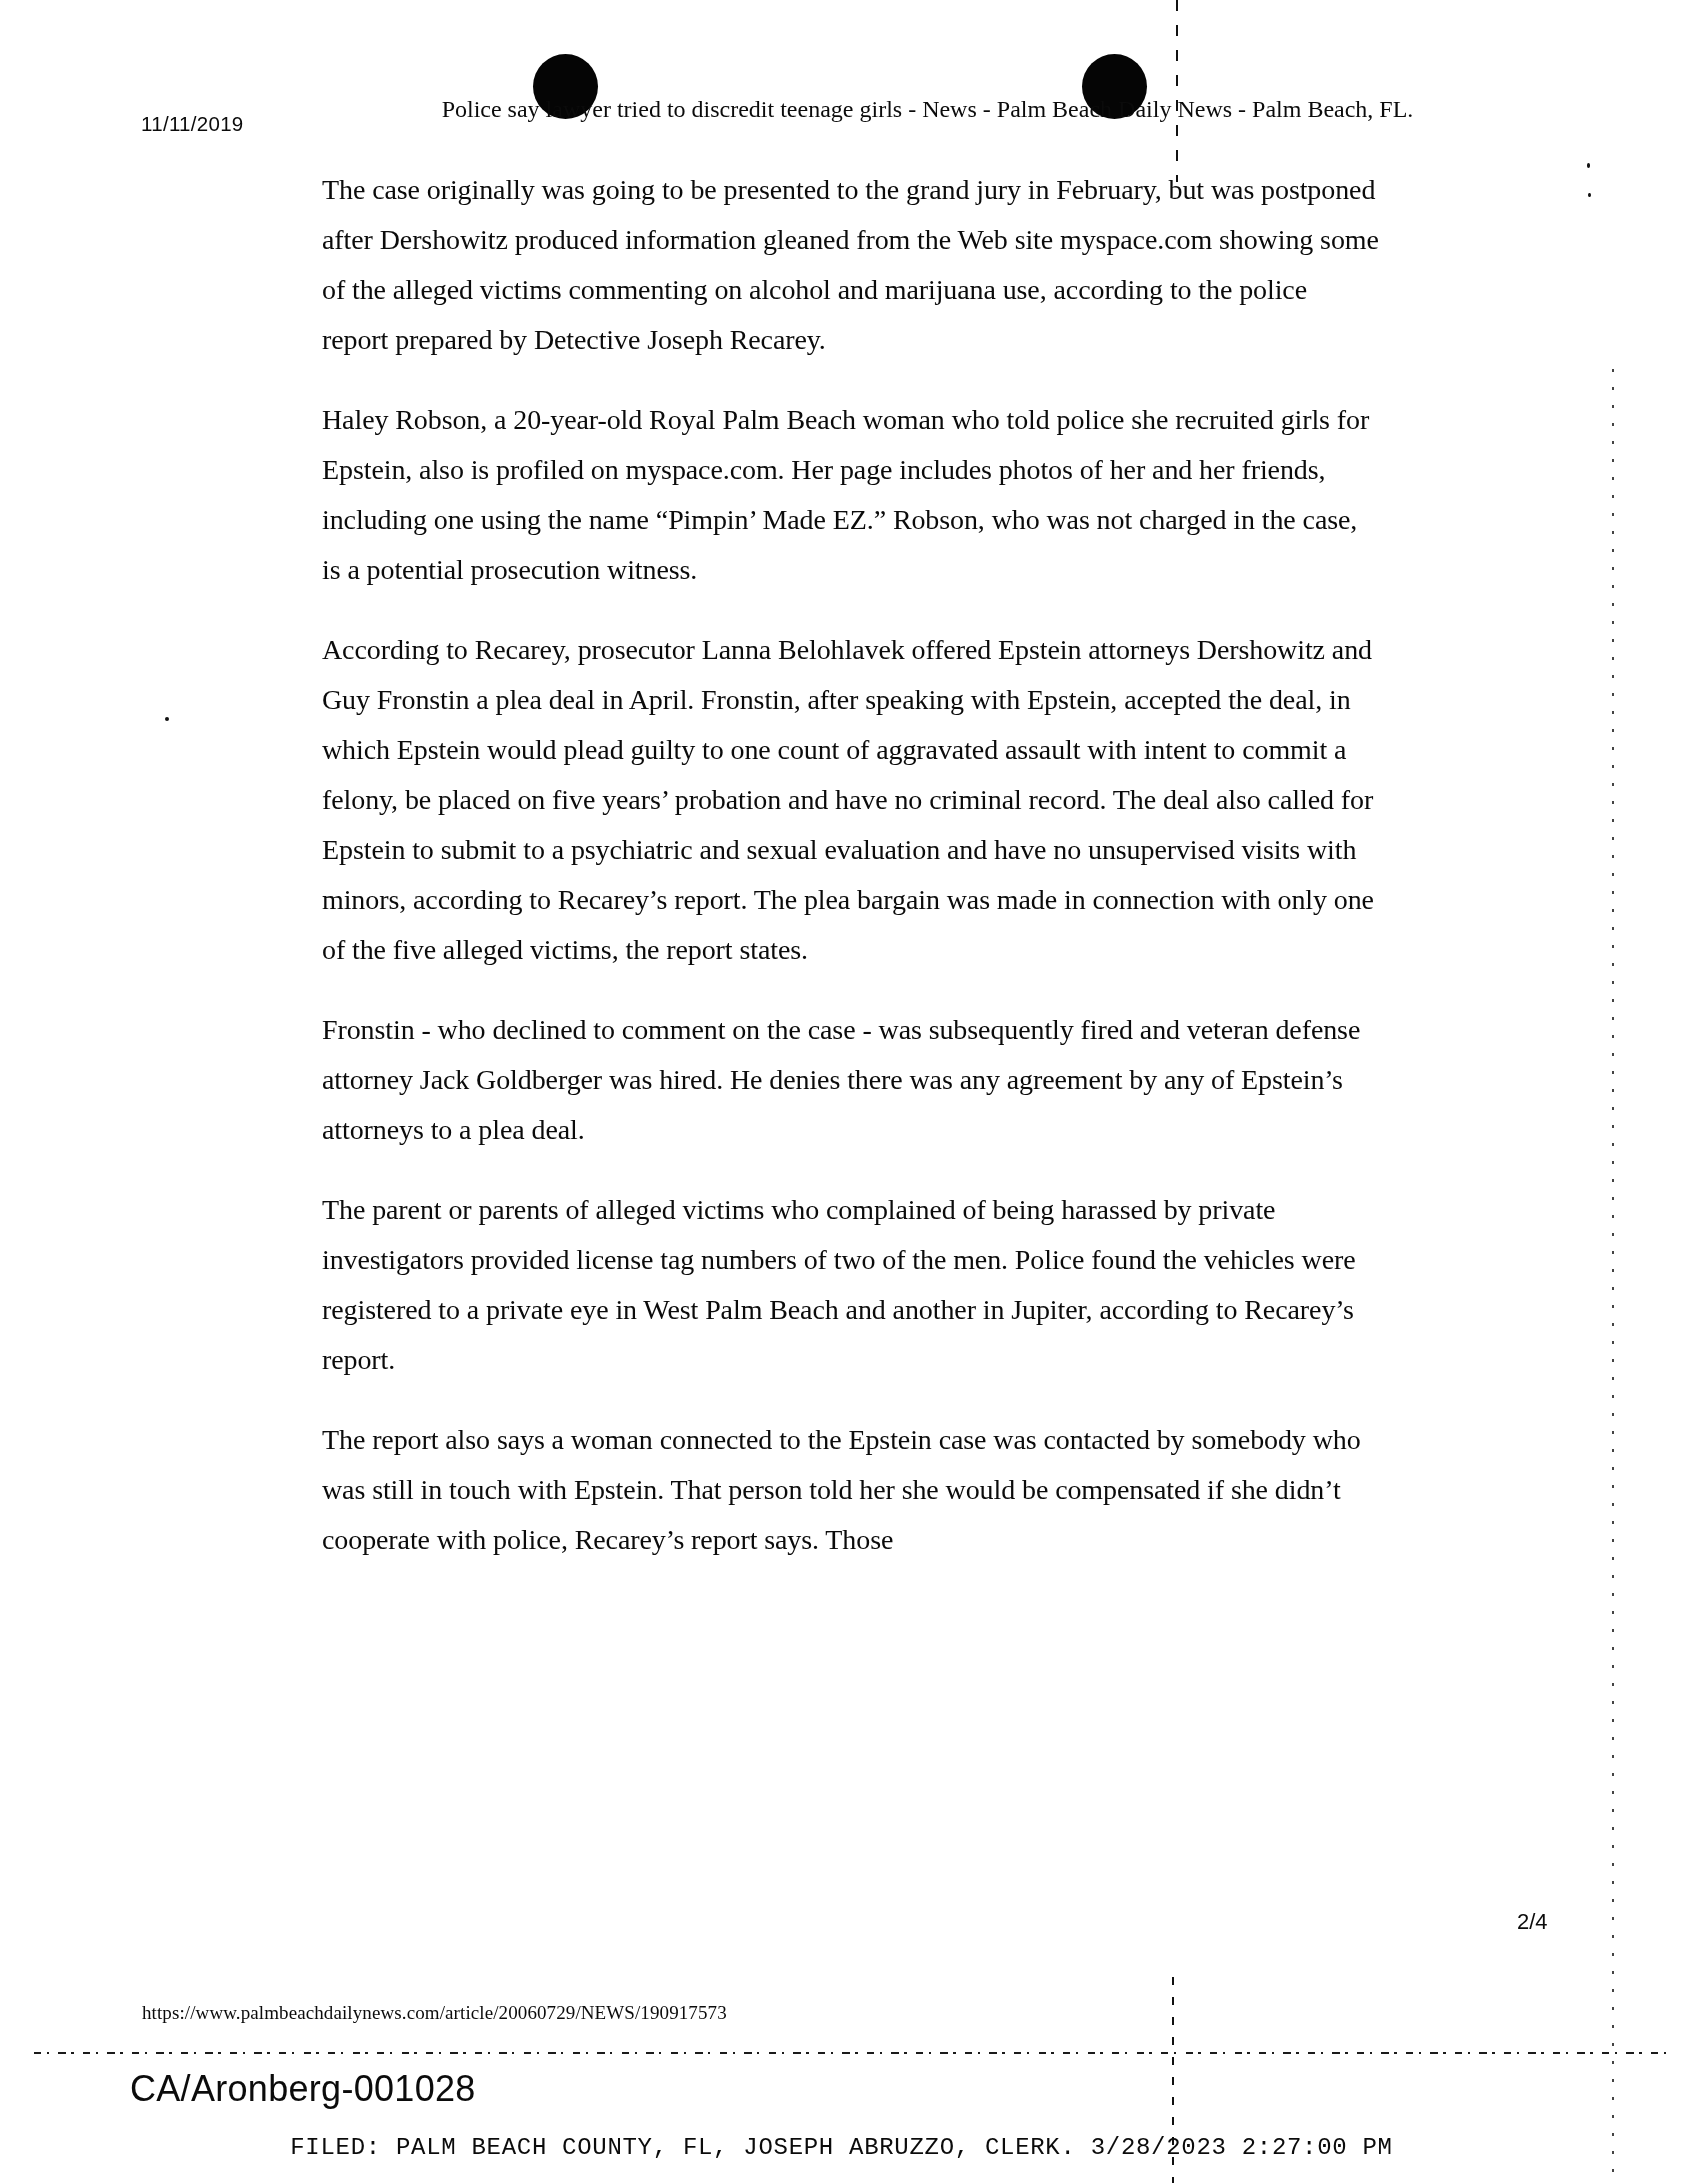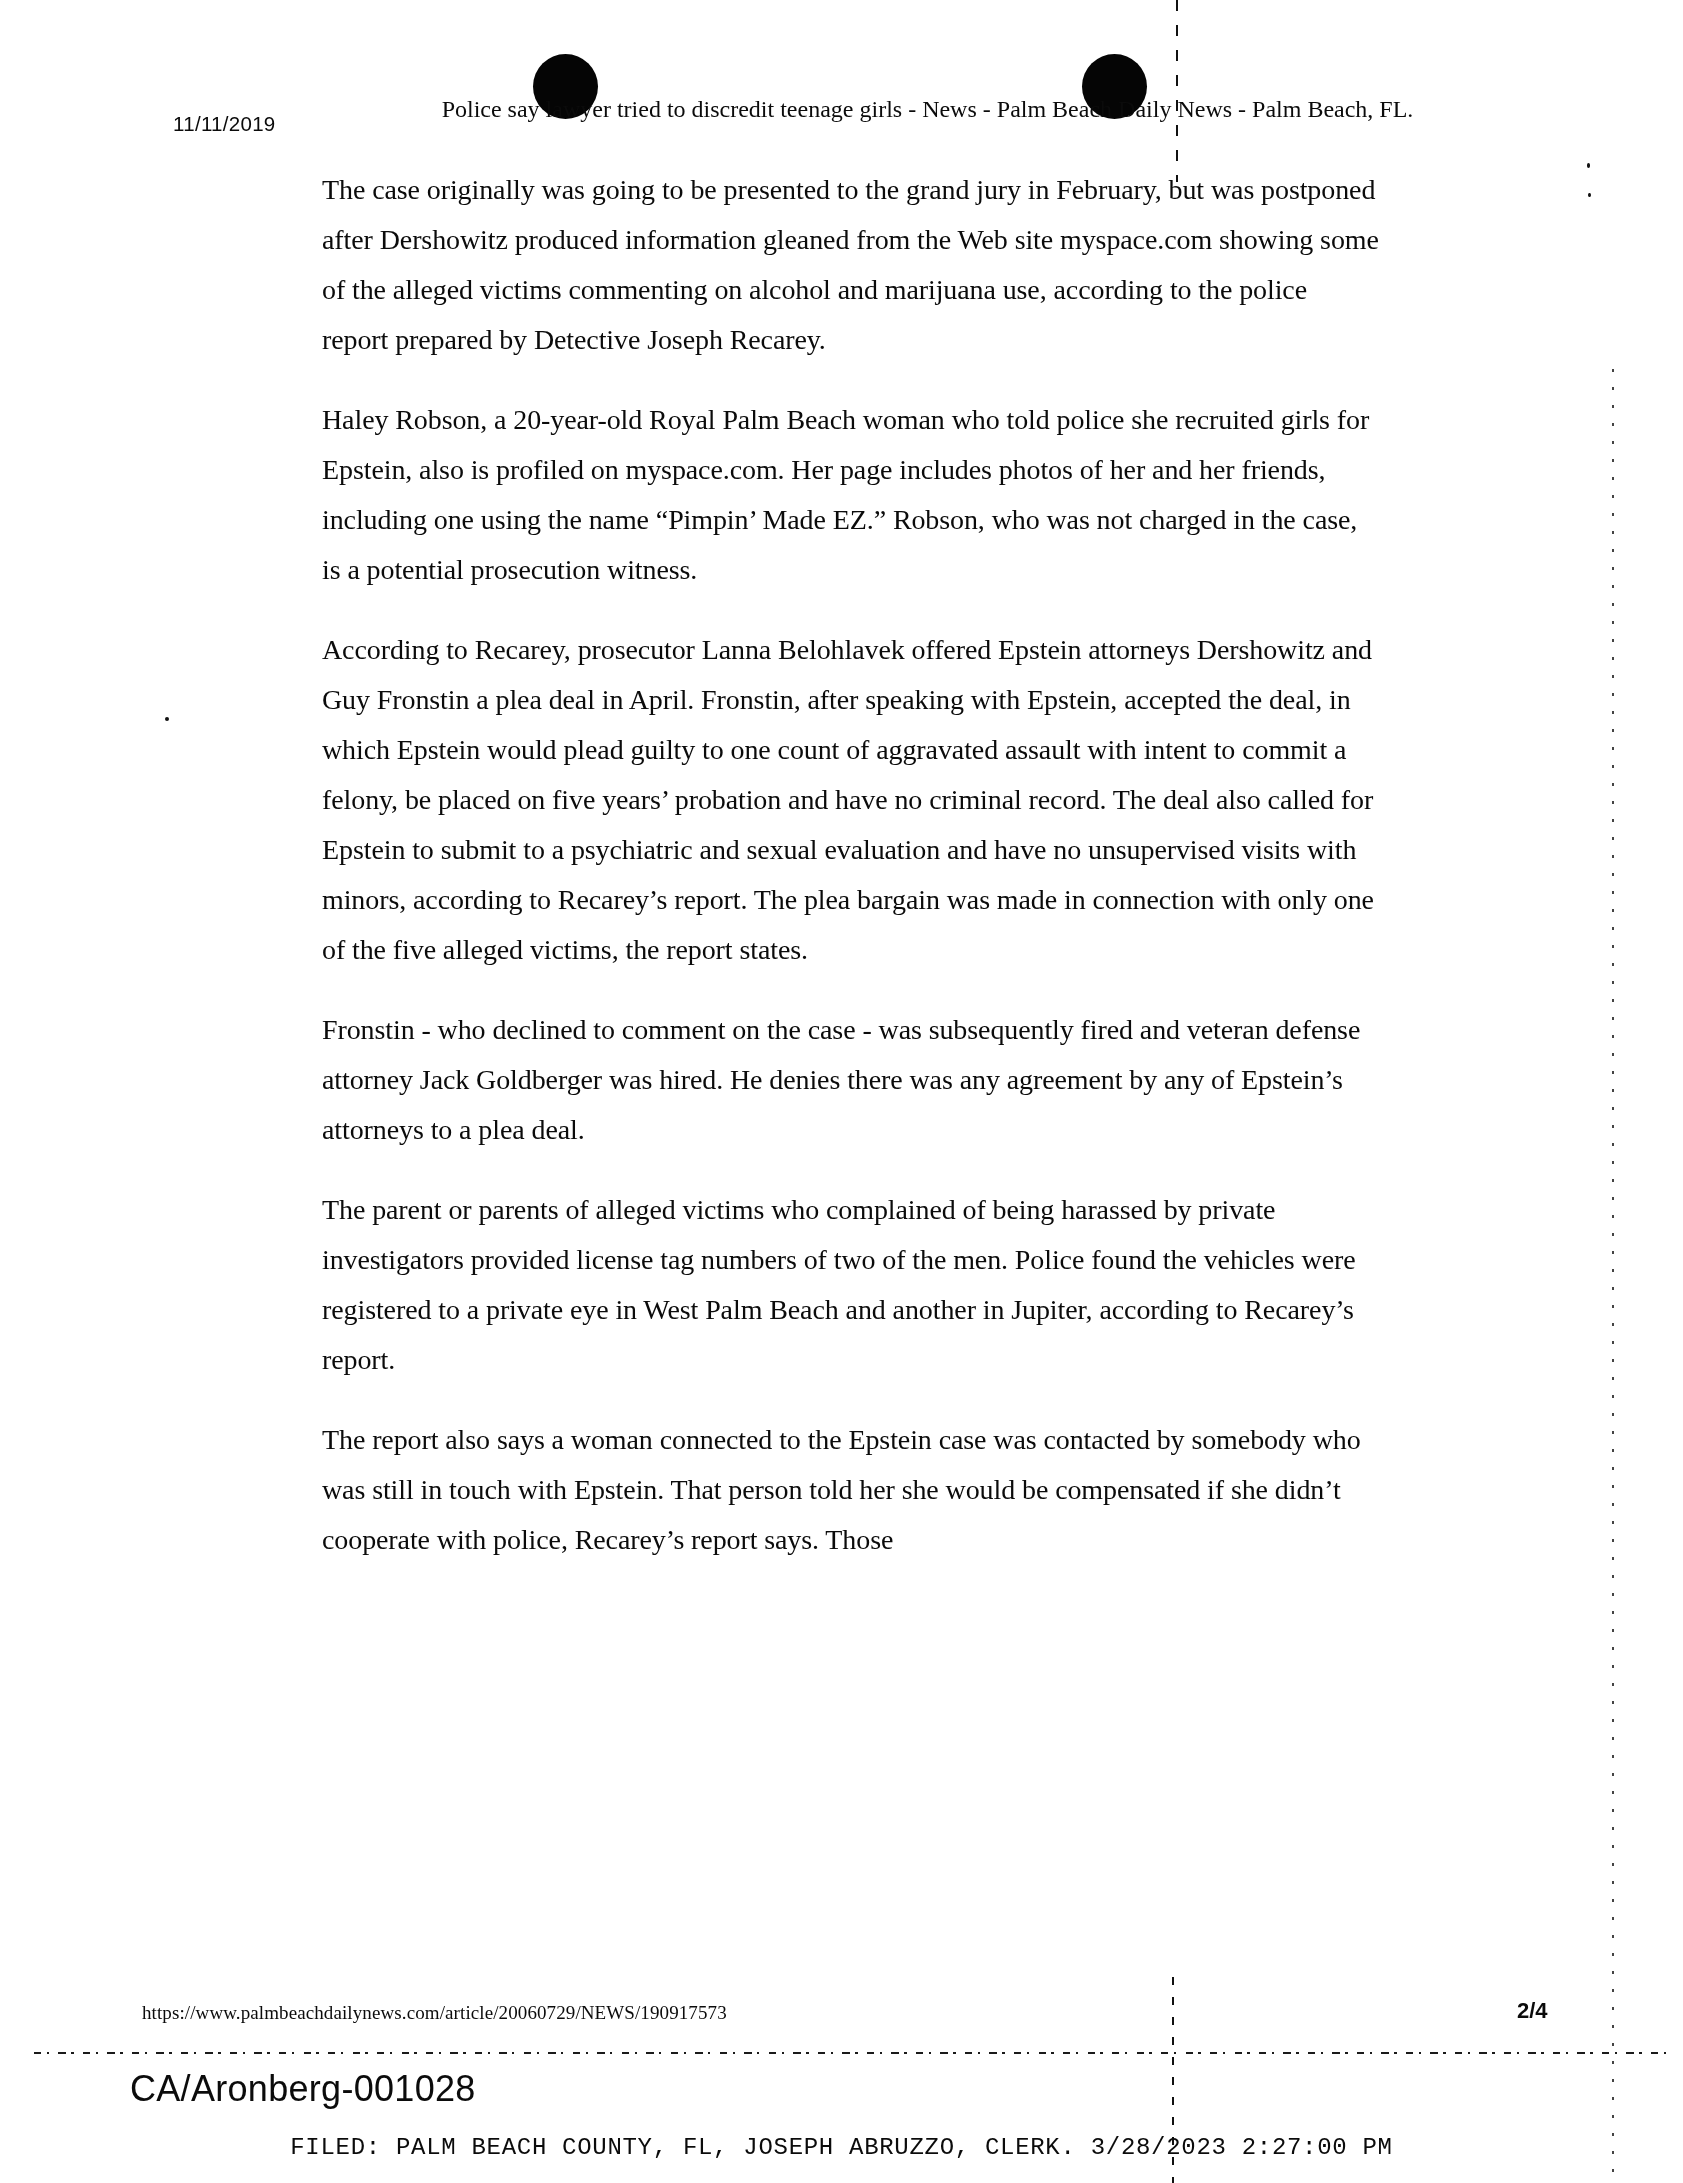--- a/index.html
+++ b/index.html
@@ -35,21 +35,21 @@
     opacity:.9;
   }
   .speck{position:absolute;background:#111;border-radius:50%;}
   .speck-a{left:165px;top:717px;width:4px;height:4px;}
   .speck-b{left:1587px;top:163px;width:3.3px;height:4.6px;}
   .speck-c{left:1588px;top:193px;width:2.6px;height:4px;}
   
   .print-date{
     position:absolute;left:141px;top:112px;
     font-family:"Liberation Sans", sans-serif;
-    font-size:20.5px;letter-spacing:0.3px;white-space:nowrap;margin-left:32px;
+    font-size:20.5px;letter-spacing:0.3px;white-space:nowrap;
   }
   .print-title{
     position:absolute;left:365px;top:96px;width:1125px;
     font-family:Liberation Serif, serif;
     font-size:24px;text-align:center;white-space:nowrap;
   }
   
   .article{
     position:absolute;left:322px;top:165px;width:1068px;
   }
@@ -60,23 +60,23 @@
     letter-spacing:-0.1px;
     text-align:left;
   }
   
   .source-url{
     position:absolute;left:142px;top:2002px;
     font-family:Liberation Serif, serif;
     font-size:19px;letter-spacing:0.1px;white-space:nowrap;
   }
   .page-number{
-    position:absolute;left:1517px;top:1998px;
+    position:absolute;left:1517px;top:1909px;
     font-family:"Liberation Sans", sans-serif;
-    font-weight:bold;font-size:22px;white-space:nowrap;
+    font-weight:normal;font-size:22px;white-space:nowrap;
   }
   .bates-number{
     position:absolute;left:130px;top:2068px;
     font-family:"Liberation Sans", sans-serif;
     font-size:36px;letter-spacing:0.3px;white-space:nowrap;
   }
   .filing-stamp{
     position:absolute;left:0;top:2134px;width:1683px;
     font-family:Liberation Mono, monospace;
     font-size:24px;letter-spacing:0.7px;text-align:center;white-space:nowrap;

